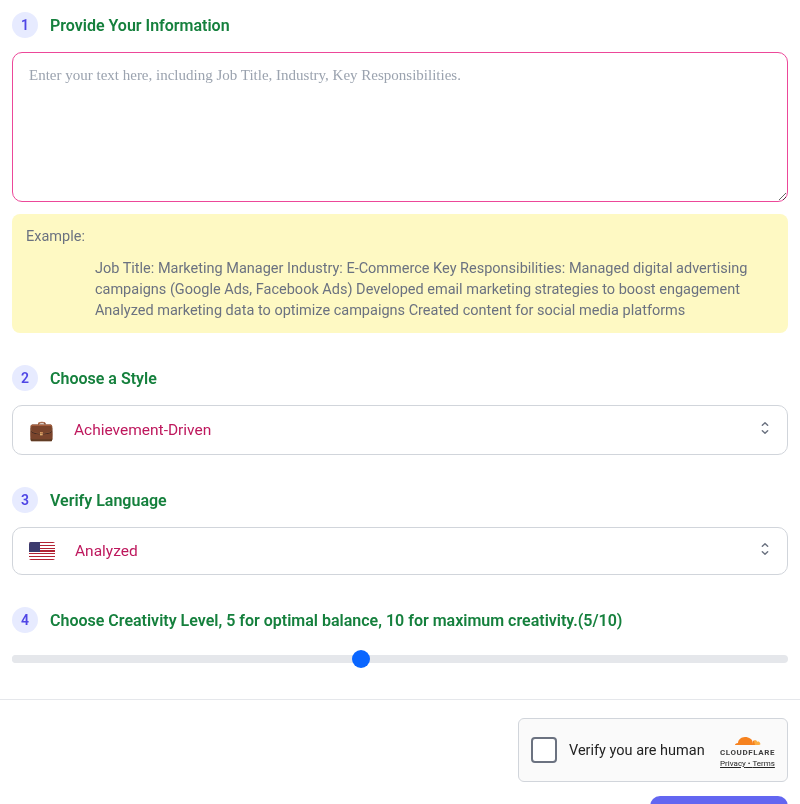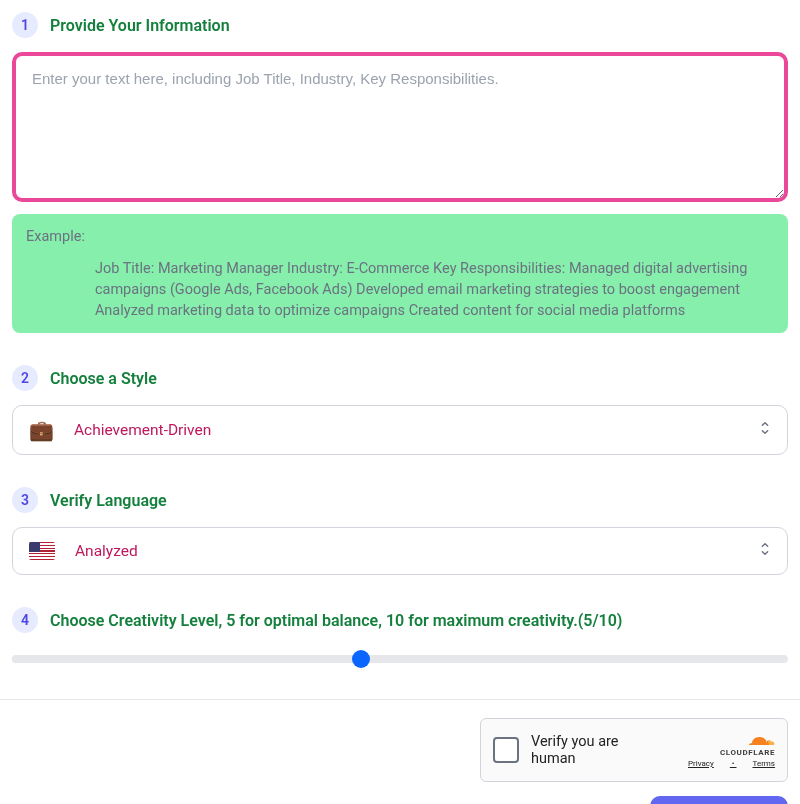--- a/index.html
+++ b/index.html
@@ -31,34 +31,34 @@
       flex-shrink: 0;
     }
     .section-title {
       font-size: 16px;
       font-weight: 600;
       color: #15803d;
     }
     .textarea {
       width: 100%;
       min-height: 150px;
-      border: 4px solid #ec4899;
+      border: 1px solid #ec4899;
       border-radius: 10px;
       padding: 14px 16px;
       font-size: 15px;
       color: #be185d;
       resize: vertical;
-      font-family: Liberation Sans, sans-serif;
+      font-family: Liberation Serif, serif;
       outline: none;
     }
     .textarea::placeholder { color: #9ba3af; }
     .example-box {
       display: flex;
       gap: 10px;
-      background: #86efac;
+      background: #fef9c3;
       border-radius: 8px;
       padding: 12px 14px;
       margin-top: 8px;
       font-size: 14.5px;
       color: #6b7280;
       line-height: 1.45;
       align-items: flex-start;
     }
     .example-label { flex-shrink: 0; white-space: nowrap; }
     .example-text { flex: 1; margin-top: 32px; }
@@ -148,21 +148,21 @@
     }
     .footer {
       display: flex;
       flex-direction: column;
       align-items: flex-end;
       gap: 14px;
     }
     .captcha {
       border: 1px solid #d1d5db;
       border-radius: 6px;
-      width: 308px;
+      width: 270px;
       height: 64px;
       display: flex;
       align-items: center;
       padding: 0 12px;
       gap: 12px;
       background: #fafafa;
       position: relative;
     }
     .captcha-check {
       width: 26px;
@@ -174,35 +174,35 @@
       background: #fff;
     }
     .captcha-text {
       font-size: 14.5px;
       color: #232323;
       flex: 1;
     }
     .captcha-brand {
       display: flex;
       flex-direction: column;
-      align-items: flex-end;
+      align-items: center;
       gap: 2px;
     }
     .cf-logo { display: flex; align-items: flex-end; gap: 1px; }
     .cf-word {
       font-size: 8px;
       font-weight: 700;
       letter-spacing: 0.6px;
       color: #404041;
     }
     .cf-links {
       font-size: 8px;
       color: #232323;
     }
-    .cf-links span { text-decoration: underline; cursor: pointer; margin-left: 16px; }
+    .cf-links span { text-decoration: underline; cursor: pointer; }
     .generate-btn {
       background: #6366f1;
       color: #f3f4ff;
       border: none;
       border-radius: 10px;
       padding: 14px 22px;
       font-size: 16px;
       font-weight: 600;
       display: flex;
       align-items: center;

